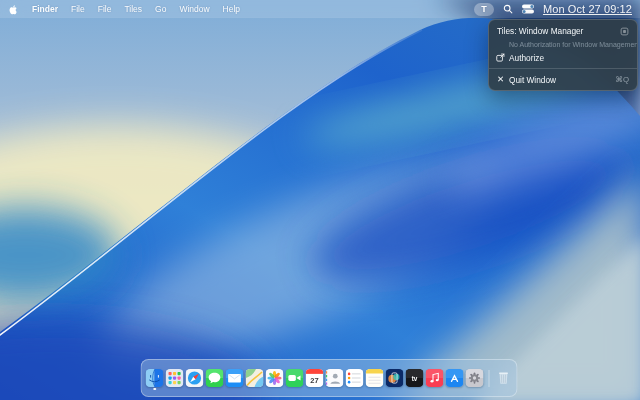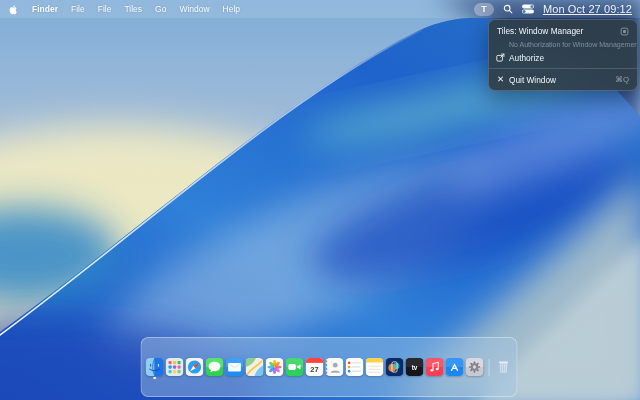--- a/index.html
+++ b/index.html
@@ -61,21 +61,21 @@
     color:rgba(215,228,238,0.45);white-space:nowrap;overflow:hidden;
   }
   .tm-sep{height:1px;background:rgba(255,255,255,0.15);margin:3px 0;}
   .tm-shortcut{margin-left:auto;color:rgba(235,243,250,0.5);font-size:7.8px;}
   .quit-x{font-size:8.5px;line-height:1;color:#f4f7f9;}
 
   
   .dock{
     position:absolute;bottom:3px;left:calc(50% + 9px);transform:translateX(-50%);
     display:flex;align-items:center;gap:2px;
-    padding:20px 4px;
+    padding:9px 4px;
     background:rgba(165,198,226,0.45);
     border:0.5px solid rgba(255,255,255,0.35);
     border-radius:8px;
     backdrop-filter:blur(8px);
     z-index:5;
   }
   .dock-item{width:18px;height:18px;position:relative;flex:0 0 18px;}
   .dock-tile{width:100%;height:100%;border-radius:4.5px;overflow:hidden;box-shadow:0 1px 2px rgba(0,30,60,0.25);}
   .dock-tile.naked{box-shadow:none;border-radius:0;}
   .dock-tile svg{display:block;width:100%;height:100%;}

